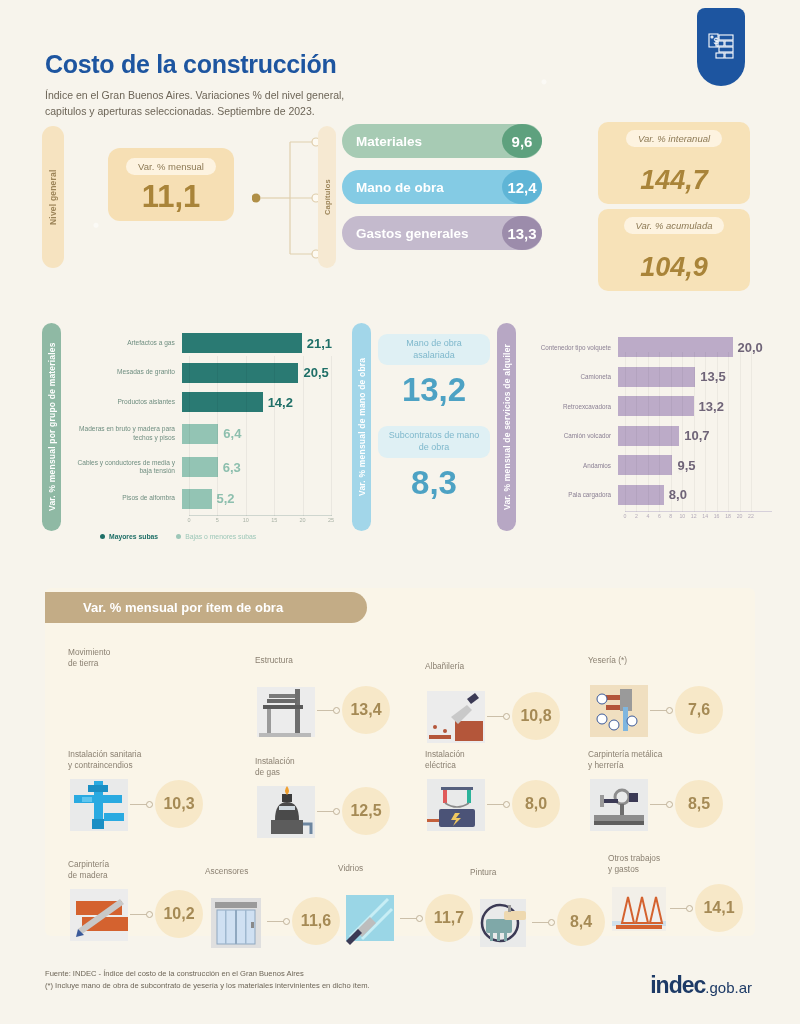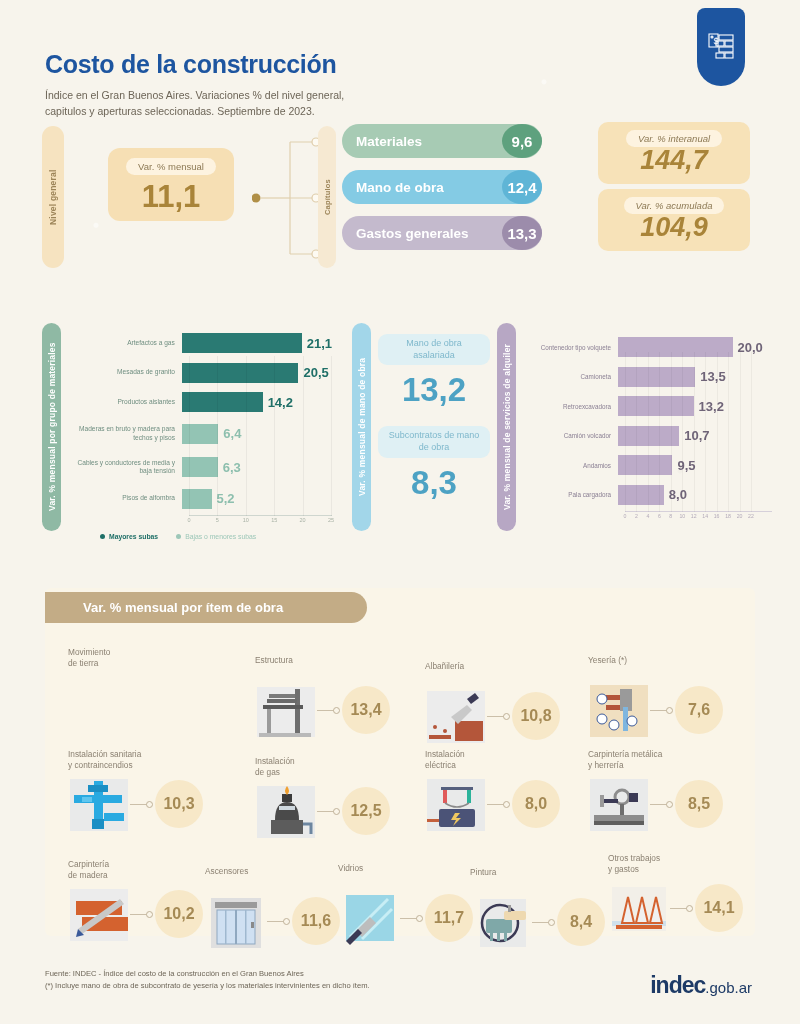--- a/index.html
+++ b/index.html
@@ -84,21 +84,21 @@
   }
   .chap.mat{ background:#a7cbb4; } .chap.mat .cval{ background:#5ea17e; }
   .chap.mano{ background:#84cbe4; } .chap.mano .cval{ background:#5fb5d6; }
   .chap.gg{ background:#c4bacd; } .chap.gg .cval{ background:#9c8cab; }
 
   .right-cards{ position:absolute; left:598px; top:122px; width:152px;font-style:italic; }
   .rcard{
     background:#f7e2b8; border-radius:10px; padding:8px 0 10px;
     display:flex; flex-direction:column; align-items:center; margin-bottom:5px;
   }
-  .rcard .big-num{ font-size:27px; margin-top:0; }
+  .rcard .big-num{ font-size:27px; margin-top:20px; }
 
   
   .panel-tab{
     position:absolute; color:#fff; font-size:8.5px;
   }
   .mat-tab{ left:42px; top:323px; width:19px; height:208px; background:#8fb9a4; }
   .mano-tab{ left:352px; top:323px; width:19px; height:208px; background:#a2d6e9; }
   .alq-tab{ left:497px; top:323px; width:19px; height:208px; background:#b7a7c4; }
 
   .chart-mat{ position:absolute; left:64px; top:330px; width:268px; height:205px; }

